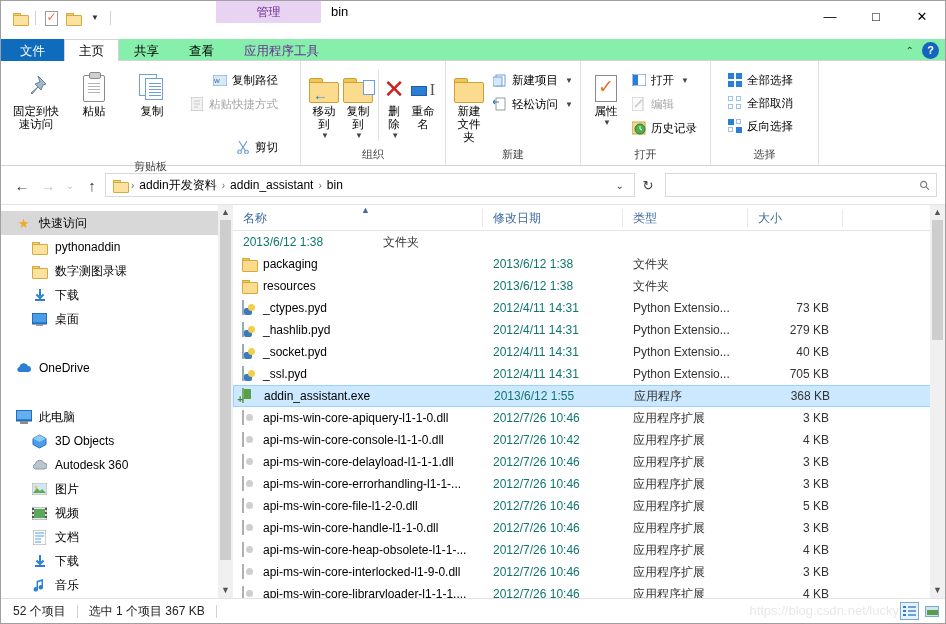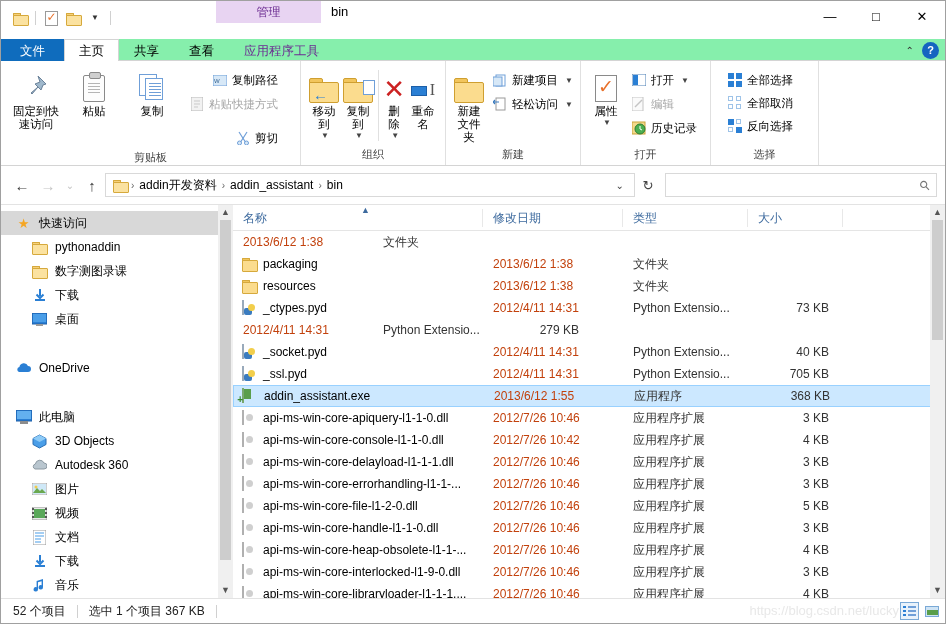--- a/index.html
+++ b/index.html
@@ -144,21 +144,21 @@
   .col-type { width:125px; }
   .col-size { width:95px; }
   .col-rest { flex:1; }
   .sortmark { position:absolute; left:128px; top:0px; font-size:9px; color:#3d6a9e; }
 
   .filelist { flex:1; overflow:hidden; position:relative; }
   .frow { height:22px; display:flex; align-items:center; font-size:12px; color:#000; }
   .frow.sel { background:#cce8ff; border:1px solid #99d1ff; height:22px; }
   .fcell { padding-left:10px; overflow:hidden; white-space:nowrap; }
   .f-name { width:250px; display:flex; align-items:center; gap:6px; padding-left:8px; }
-  .f-date { width:140px; color:#c2410c; }
+  .f-date { width:140px; color:#0f766e; }
   .f-type { width:125px; color:#333; }
   .f-size { width:95px; text-align:right; padding-right:14px; padding-left:0; color:#333; }
   .ficon { width:16px; height:16px; flex:none; position:relative; }
   .ic-folder:before { content:""; position:absolute; left:1px; top:2px; width:6px; height:3px;
       background:#f2c55c; border:1px solid #d6a93c; border-bottom:none; border-radius:1px 1px 0 0; }
   .ic-folder:after { content:""; position:absolute; left:1px; top:4px; width:14px; height:10px;
       background:#fbdc8e; border:1px solid #d6a93c; border-radius:0 1px 1px 1px; }
   .ic-pyd { width:13px; height:15px; background:#fff; border:1px solid #9ab; position:relative; margin:0 1px; }
   .ic-pyd:before { content:""; position:absolute; left:1px; top:8px; width:8px; height:7px;
       background:#3a7bbf; border-radius:2px; }
@@ -279,21 +279,21 @@
           </div>
           <div class="smallbtn disabled">
             <span class="mini-ico">
               <svg width="12" height="14">
                   <rect x="0" y="0" width="12" height="14" fill="#f2f2f2" stroke="#b9b9b9"></rect>
                   <path d="M3 4h6M3 7h6M3 10h4" stroke="#c9c9c9" stroke-width="1"></path>
                 </svg>
             </span>
             <span>粘贴快捷方式</span>
           </div>
-          <div class="smallbtn" style="margin-top:10px;">
+          <div class="smallbtn" style="margin-top:19px;">
             <span class="mini-ico">
               <svg width="14" height="14">
                   <g stroke="#6f9fd8" fill="none" stroke-width="1.2">
                     <path d="M3 1 L10 12"></path>
                     <path d="M11 1 L4 12"></path>
                   </g>
                   <circle cx="3.5" cy="12" r="2" fill="#d7e8f7" stroke="#6f9fd8"></circle>
                   <circle cx="10.5" cy="12" r="2" fill="#d7e8f7" stroke="#6f9fd8"></circle>
                 </svg>
             </span>
@@ -687,20 +687,24 @@
           <div class="fcell f-name">
               <span class="ficon"><span class="ic-pyd"></span></span>
               <span>_ctypes.pyd</span>
             </div>
           <div class="fcell f-date">2012/4/11 14:31</div>
           <div class="fcell f-type">Python Extensio...</div>
           <div class="fcell f-size">73 KB</div>
         </div>
 
         <div class="frow">
+          <div class="fcell f-name">
+              <span class="ficon"><span class="ic-pyd"></span></span>
+              <span>_hashlib.pyd</span>
+            </div>
           <div class="fcell f-date">2012/4/11 14:31</div>
           <div class="fcell f-type">Python Extensio...</div>
           <div class="fcell f-size">279 KB</div>
         </div>
 
         <div class="frow">
           <div class="fcell f-name">
               <span class="ficon"><span class="ic-pyd"></span></span>
               <span>_socket.pyd</span>
             </div>

